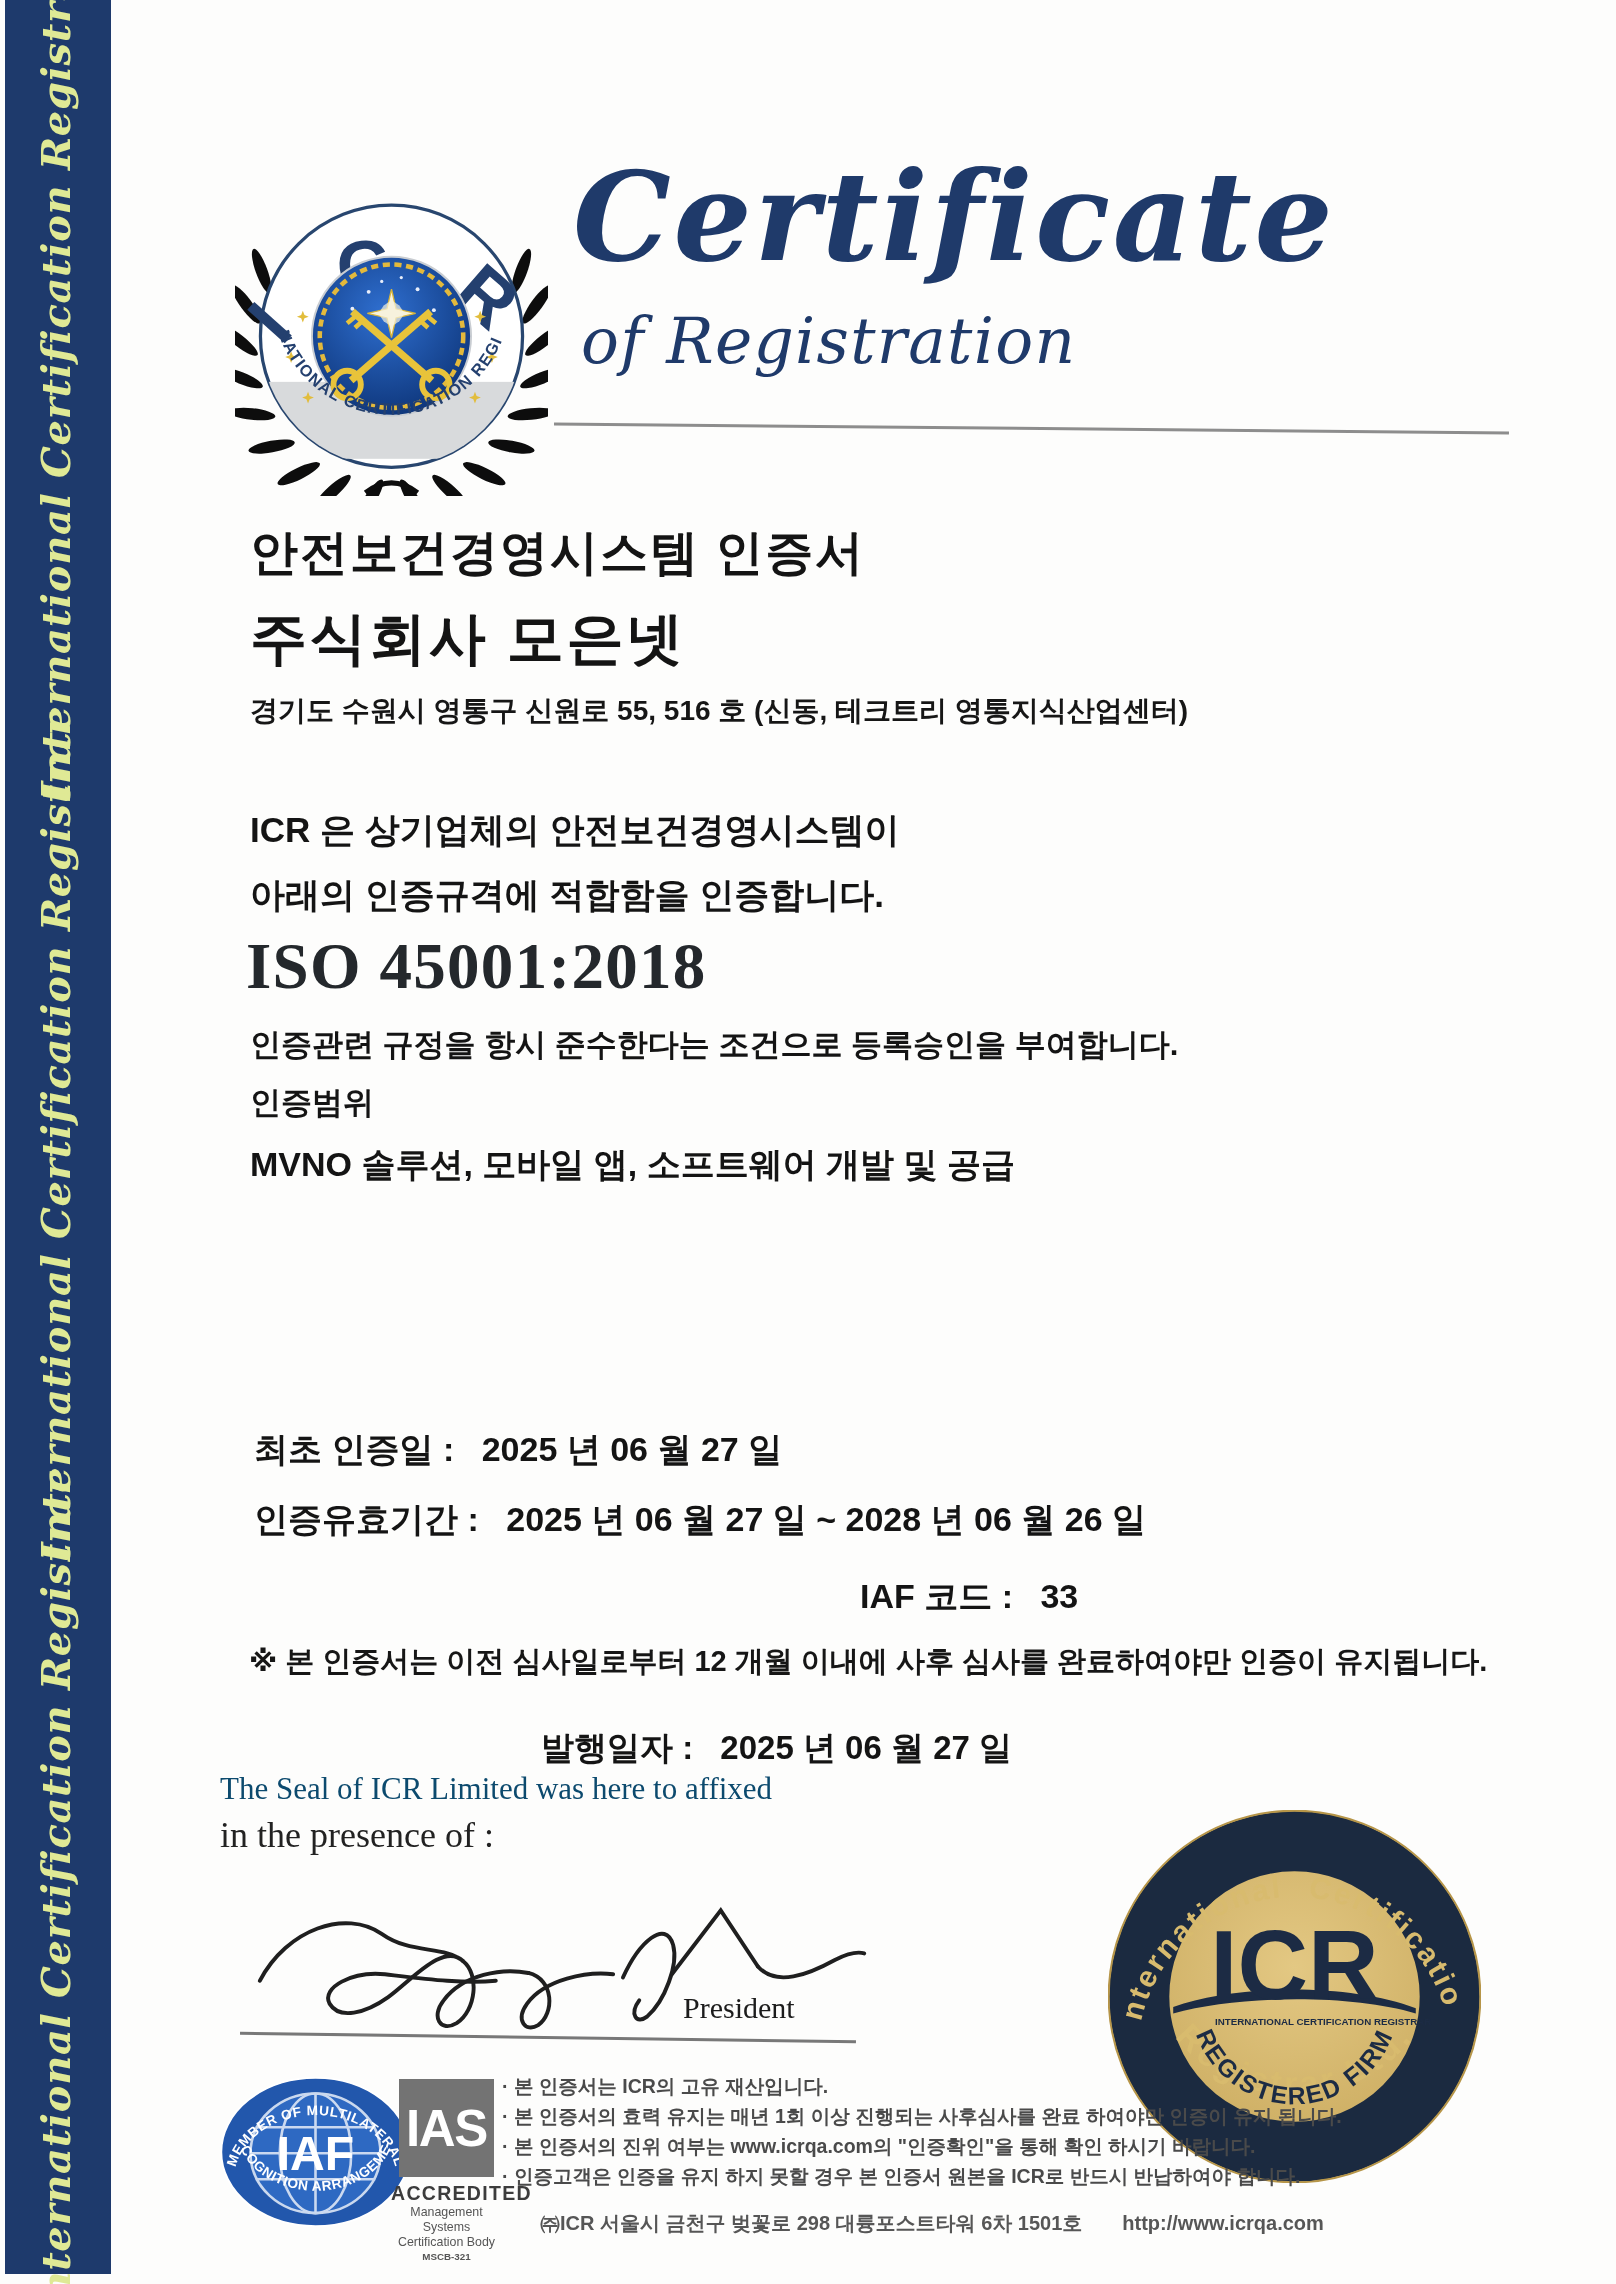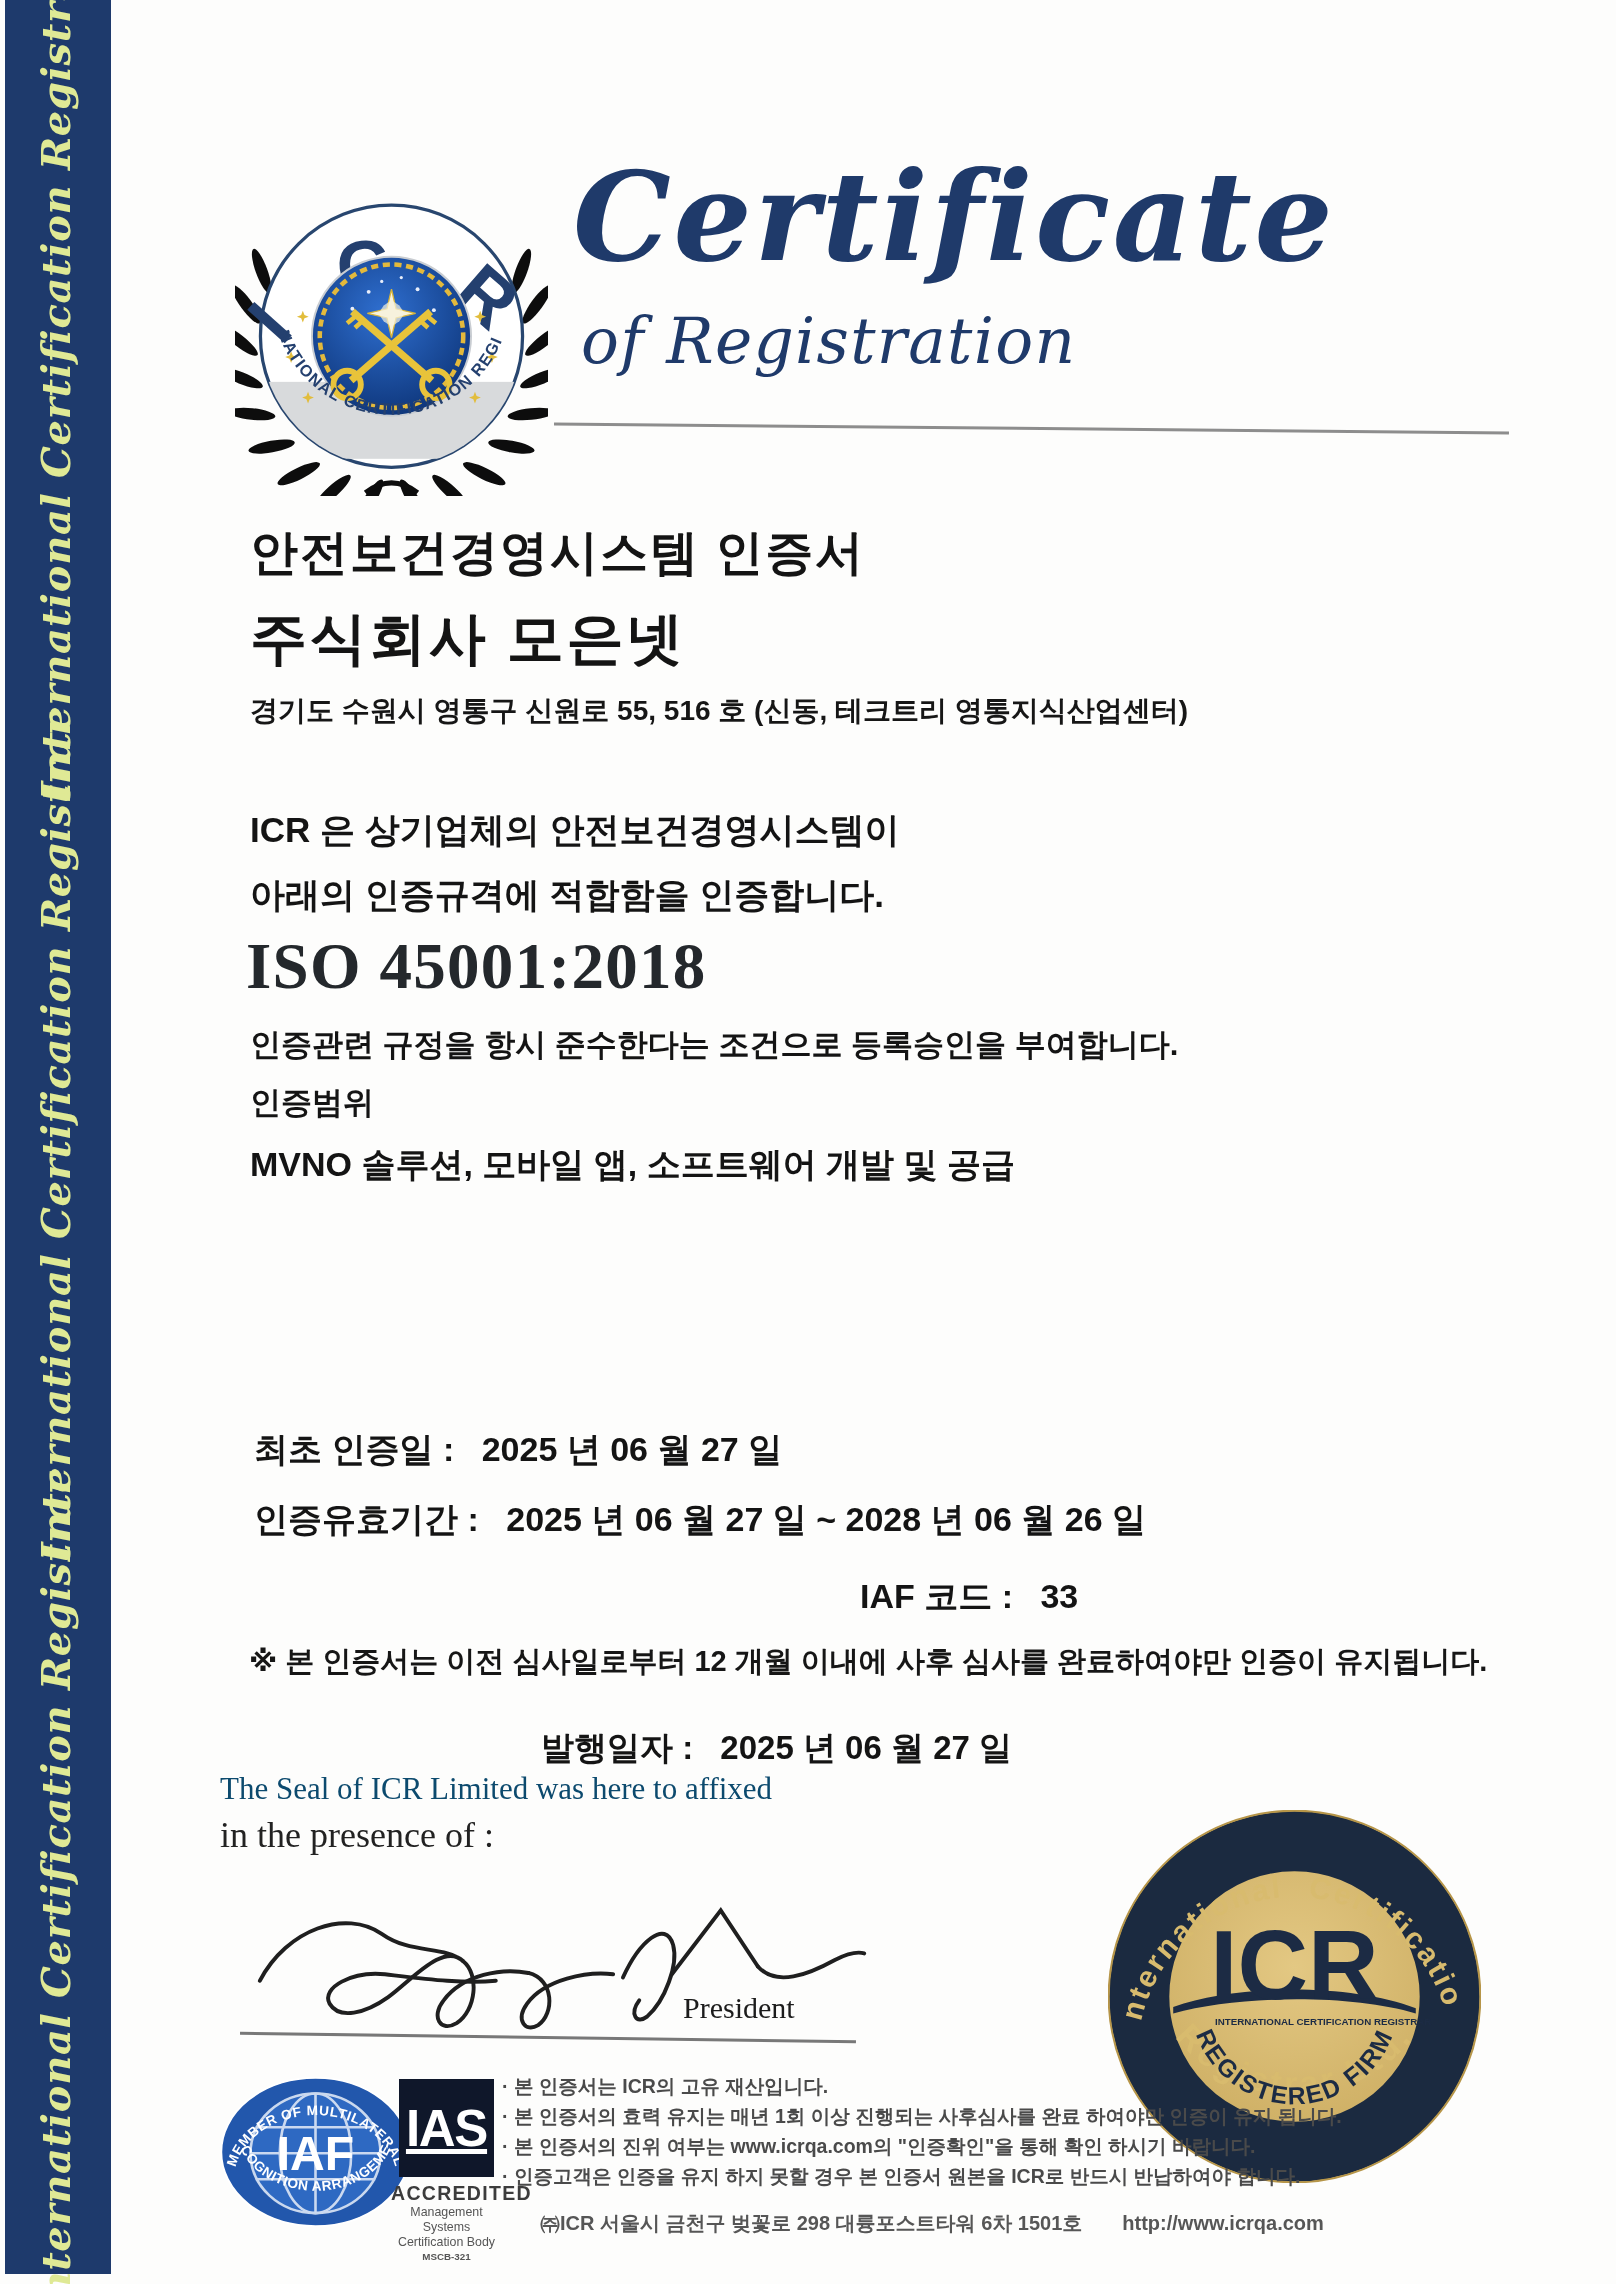--- a/index.html
+++ b/index.html
@@ -41,22 +41,22 @@
        font-size:36px;font-weight:400;color:#222;}
   .sigline{position:absolute;left:240px;top:2036px;width:616px;height:2.6px;background:#787878;transform:rotate(0.8deg);}
   .president{left:683px;top:1991px;font-family:"Liberation Serif","DejaVu Serif",serif;
        font-size:30px;color:#1c1c1c;}
   
   .notes{position:absolute;left:502px;top:2071px;font-size:19.5px;line-height:30px;
        color:#4a4a4a;font-weight:600;white-space:nowrap;list-style:none;margin:0;padding:0;}
   .bottomline{position:absolute;left:540px;top:2210px;font-size:20px;color:#565656;font-weight:600;white-space:nowrap;}
   .bottomline .site{margin-left:40px;}
   .ias{position:absolute;left:391px;top:2079px;width:111px;text-align:center;}
-  .ias .sq{width:95px;height:98px;margin:0 auto;background:#0f172a;display:flex;align-items:center;justify-content:center;
-       color:#fff;font-size:51px;font-weight:800;letter-spacing:-1.3px;text-decoration:underline;}
+  .ias .sq{width:95px;height:98px;margin:0 auto;background:#737373;display:flex;align-items:center;justify-content:center;
+       color:#fff;font-size:51px;font-weight:800;letter-spacing:-1.3px;}
   .ias .acc{font-size:19.5px;font-weight:800;color:#3c3c3c;letter-spacing:1.3px;margin-top:5.2px;}
   .ias .s1{font-size:12.4px;color:#555;line-height:15px;}
   .ias .s2{font-size:9.8px;color:#555;font-weight:700;margin-top:1.3px;}
   svg text{font-family:"Liberation Sans","DejaVu Sans",sans-serif;}
 </style>
 </head>
 <body>
 
 <div class="page">
 

